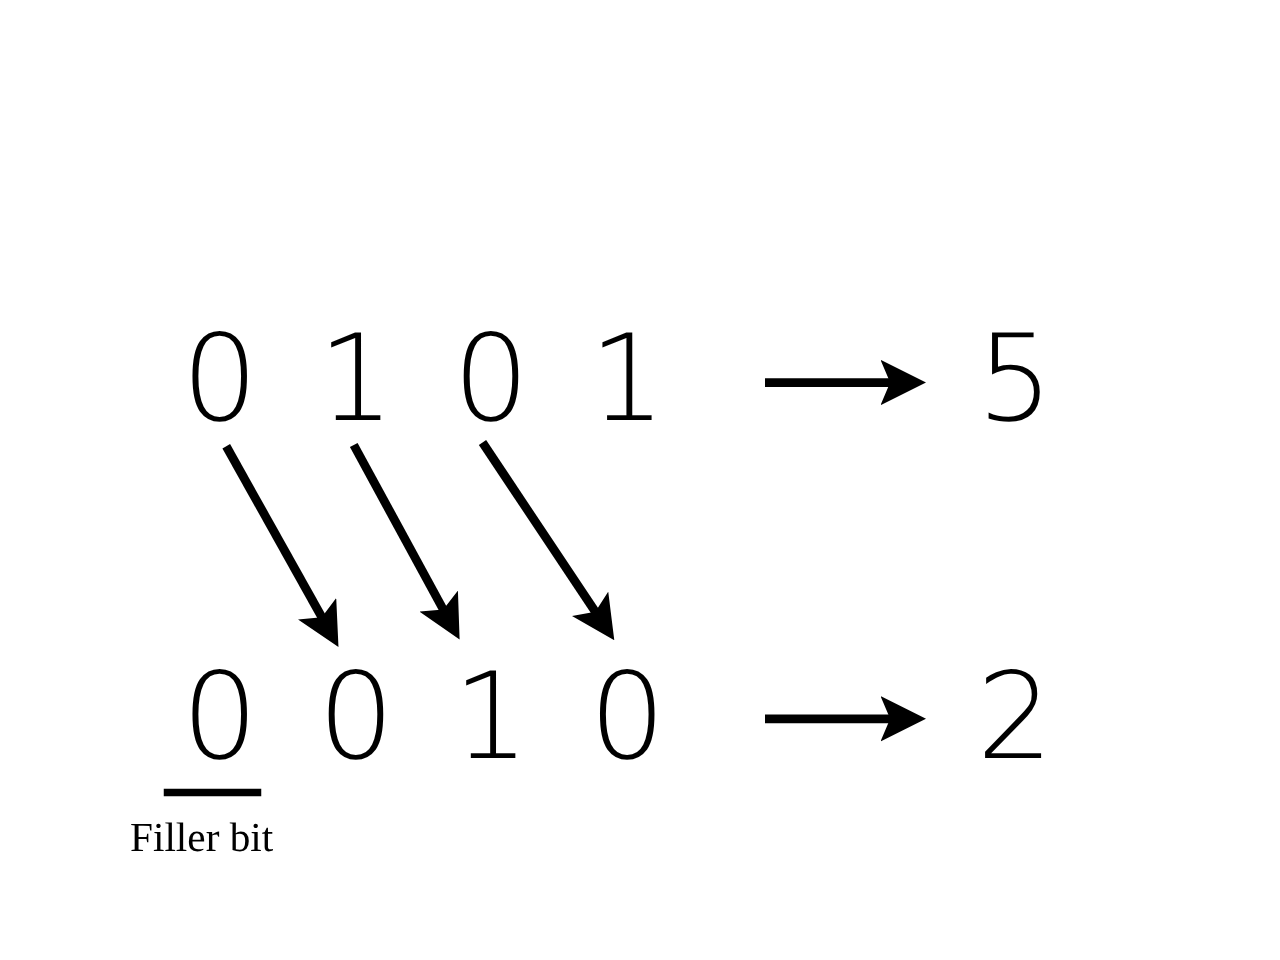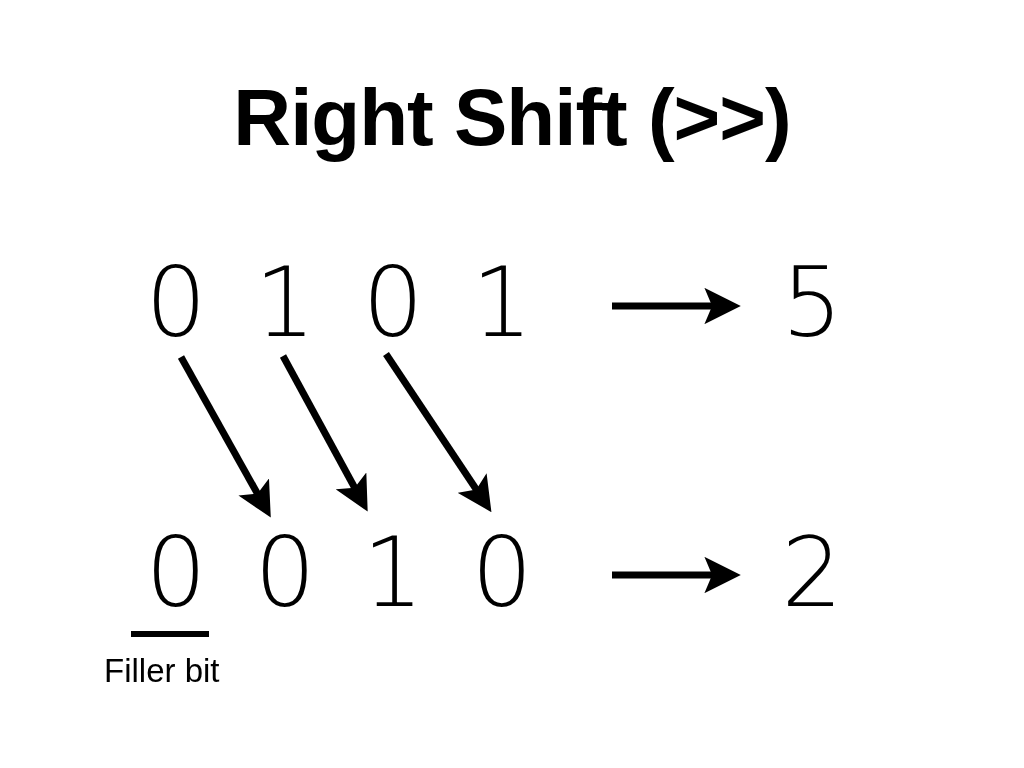--- a/index.html
+++ b/index.html
@@ -89,39 +89,38 @@
   }
   #filler-label {
     position: absolute;
     left: 104px;
     top: 653px;
     font-size: 33px;
     font-weight: normal;
     color: #000000;
     line-height: 1.1;
     white-space: nowrap;
-    font-family: Liberation Sans, sans-serif;
+    font-family: Liberation Serif, serif;
   }
 
   
   #arrows {
     position: absolute;
     left: 0;
     top: 0;
     width: 1024px;
     height: 768px;
     pointer-events: none;
   }
 </style>
 </head>
 <body>
 
 <div id="canvas">
 
-  <div id="title">Right Shift (&gt;&gt;)</div>
 
   <div id="row-top" class="bit-row">
     <div class="bit col0">0</div>
     <div class="bit col1">1</div>
     <div class="bit col2">0</div>
     <div class="bit col3">1</div>
     <div class="result">5</div>
   </div>
 
   <div id="row-bottom" class="bit-row">

